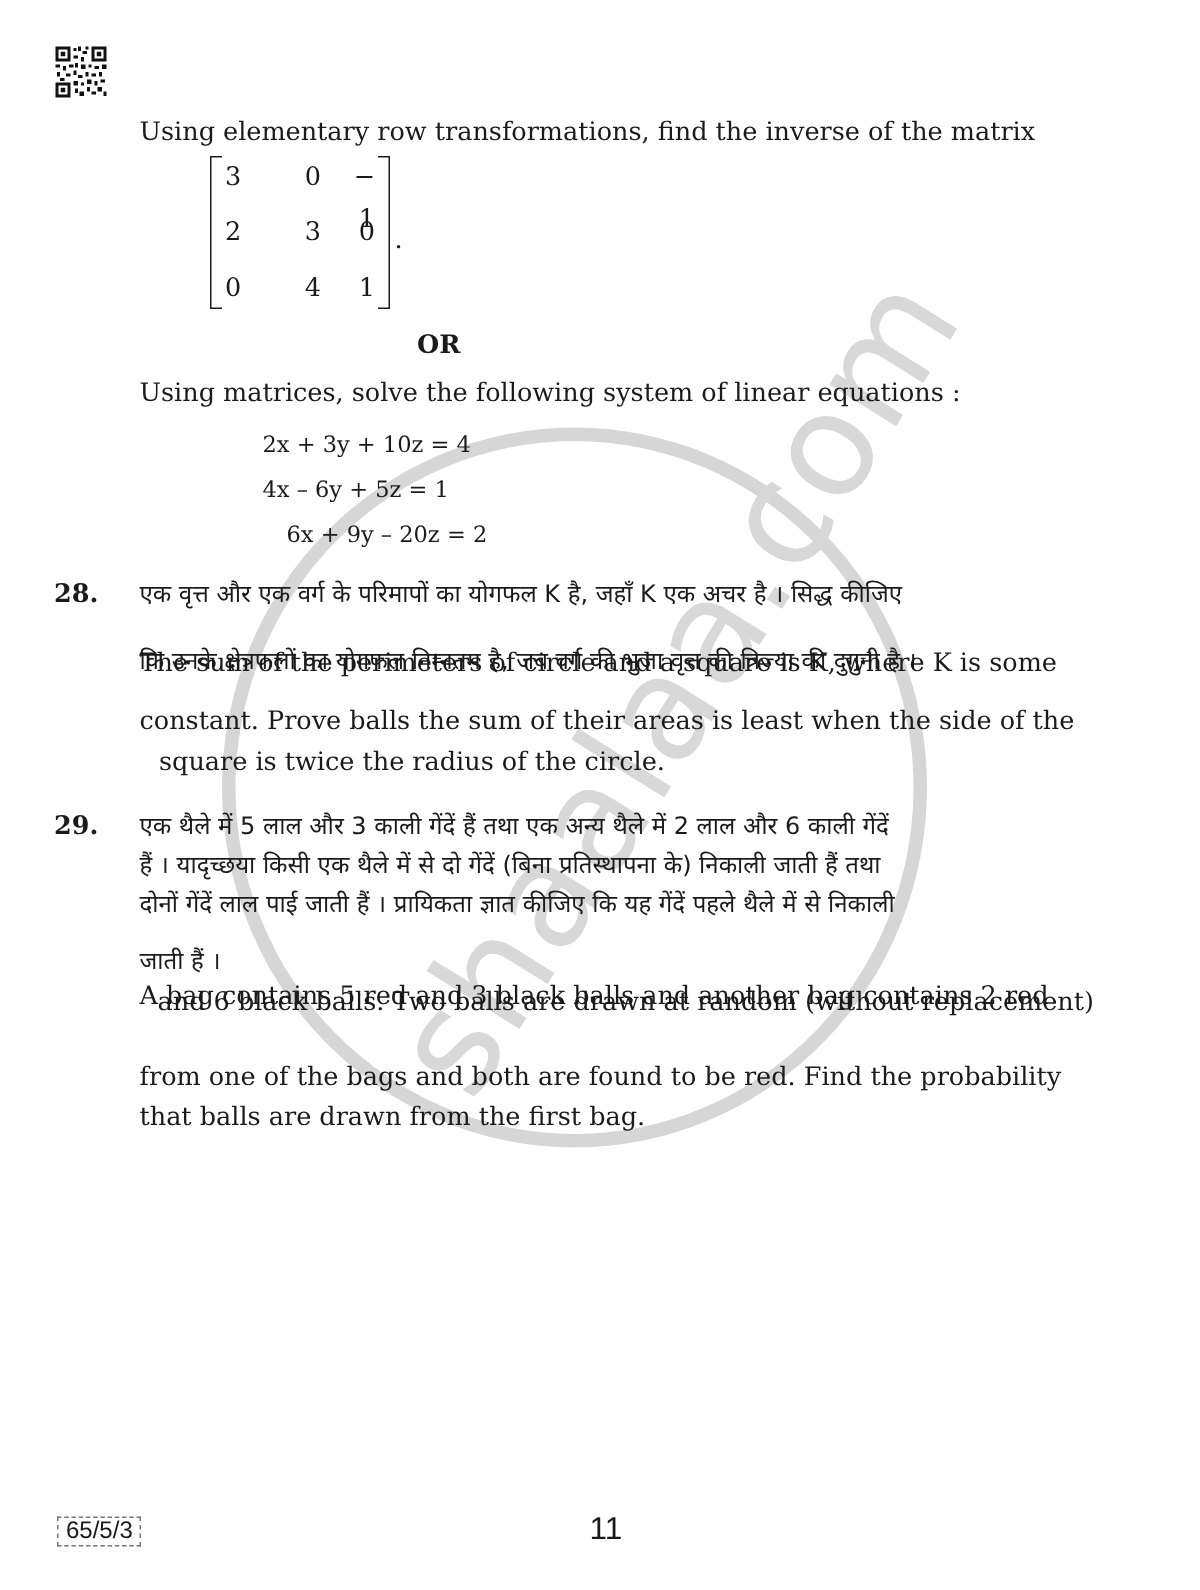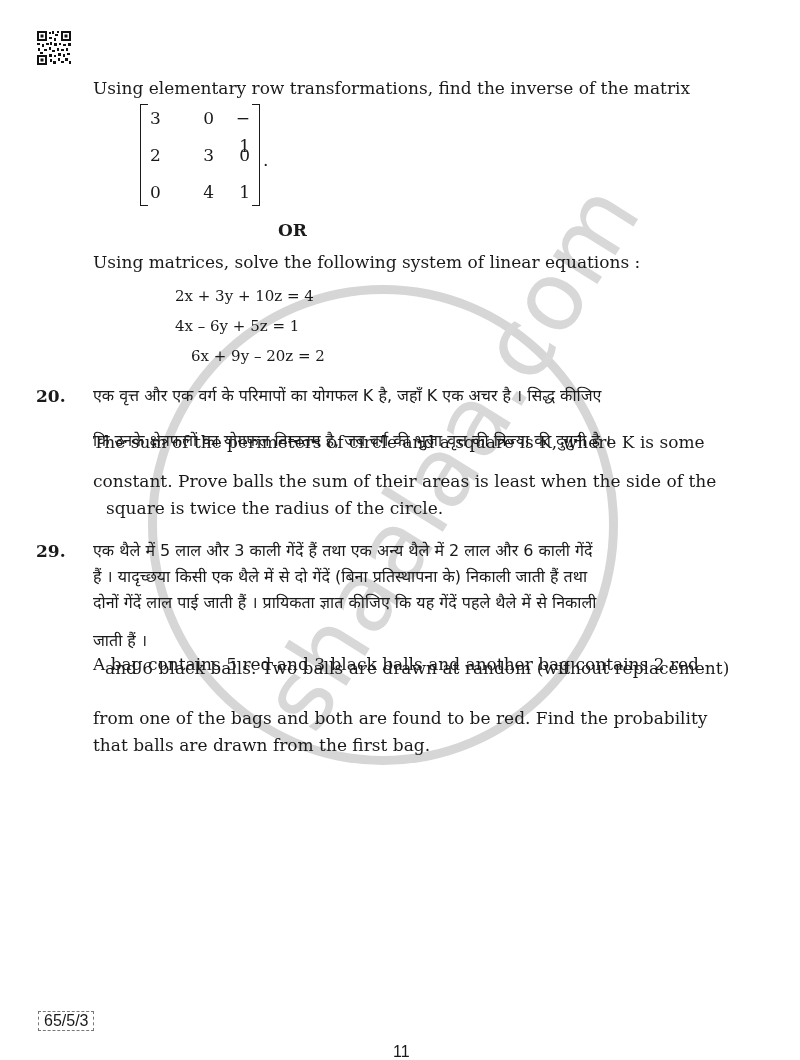--- a/index.html
+++ b/index.html
@@ -133,24 +133,23 @@
       font-family: "Liberation Sans", "DejaVu Sans", sans-serif;
       font-size: 16px;
       line-height: 18px;
       color: #1a1a1a;
       z-index: 2;
     }
     .footer-page {
       position: absolute;
       left: 393px; top: 1011px;
       font-family: "Liberation Sans", "DejaVu Sans", sans-serif;
-      font-size: 16px;
+      font-size: 21px;
       line-height: 18px;
       z-index: 2;
-      margin-top: 32px;
     }
     .visit {
       position: absolute;
       left: 20px; top: 1022px;
       font-family: "Liberation Sans", "DejaVu Sans", sans-serif;
       font-size: 21px;
       line-height: 26px;
       color: #111;
       z-index: 3;
       white-space: nowrap;
@@ -240,21 +239,21 @@
     <span class="matrix-dot">.</span>
 
     <div class="or">OR</div>
 
     <div class="line" style="left:93px; top:248px;">Using matrices, solve the following system of linear equations :</div>
 
     <div class="eq" style="top:282px;">2x + 3y + 10z = 4</div>
     <div class="eq" style="top:312px;">4x – 6y + 5z = 1</div>
     <div class="eq" style="top:342px;margin-left:16px;">6x + 9y – 20z = 2</div>
 
-    <div class="qnum" style="top:382px;">20.</div>
+    <div class="qnum" style="top:382px;">28.</div>
     <div class="line hindi" style="left:93px; top:382px;">एक वृत्त और एक वर्ग के परिमापों का योगफल K है, जहाँ K एक अचर है । सिद्ध कीजिए</div>
     <div class="line hindi" style="left:93px; top:408px;margin-top:19px;">कि उनके क्षेत्रफलों का योगफल निम्नतम है, जब वर्ग की भुजा वृत्त की त्रिज्या की दुगुनी है ।</div>
 
     <div class="line" style="left:93px; top:428px;">The sum of the perimeters of circle and a square is K, where K is some</div>
     <div class="line" style="left:93px; top:467px;">constant. Prove balls the sum of their areas is least when the side of the</div>
     <div class="line" style="left:93px; top:494px;margin-left:13px;">square is twice the radius of the circle.</div>
 
     <div class="qnum" style="top:537px;">29.</div>
     <div class="line hindi" style="left:93px; top:537px;">एक थैले में 5 लाल और 3 काली गेंदें हैं तथा एक अन्य थैले में 2 लाल और 6 काली गेंदें</div>
     <div class="line hindi" style="left:93px; top:563px;">हैं । यादृच्छया किसी एक थैले में से दो गेंदें (बिना प्रतिस्थापना के) निकाली जाती हैं तथा</div>

